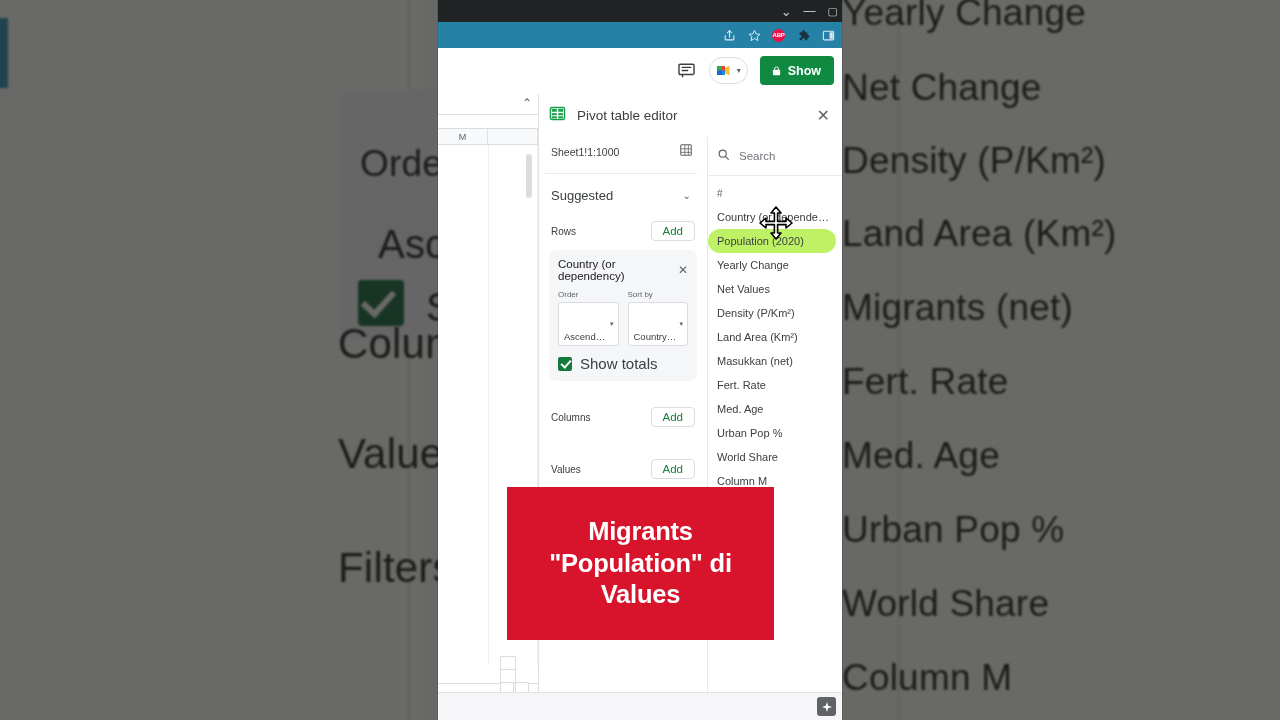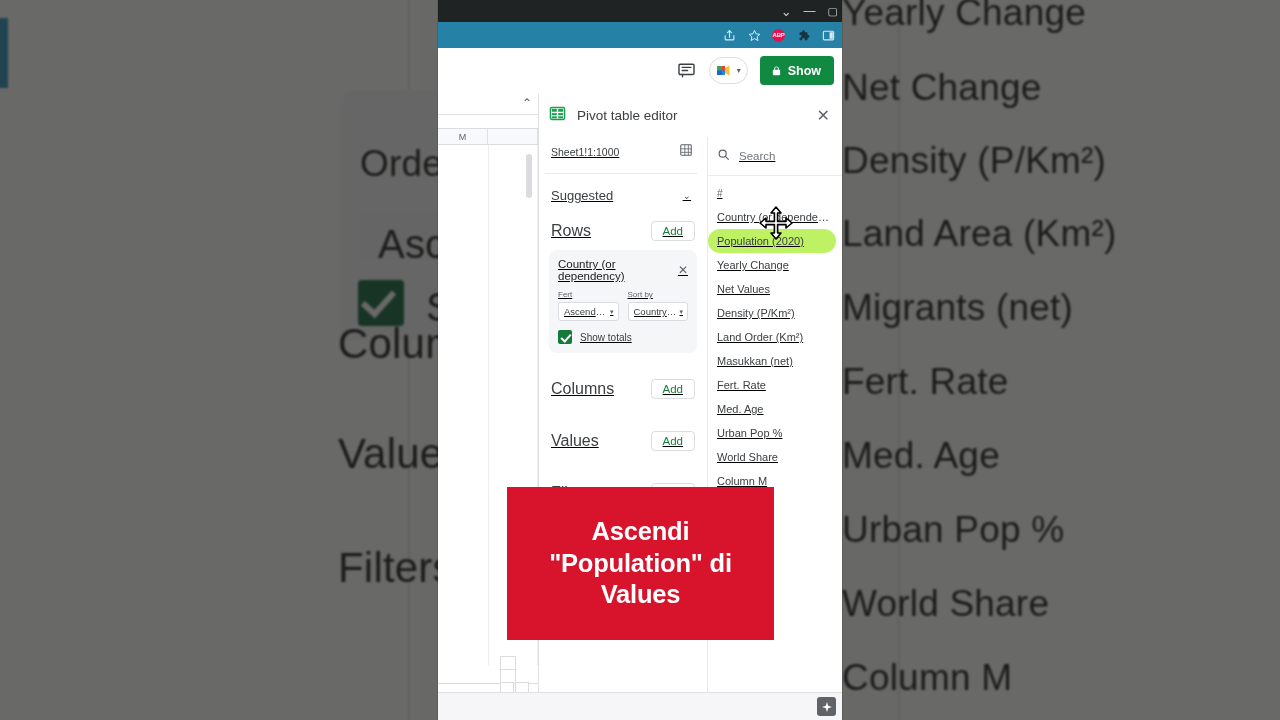--- a/index.html
+++ b/index.html
@@ -178,21 +178,21 @@
     display:flex; flex-direction:column;
   }
   .pivot-header {
     display:flex; align-items:center; gap: 11px;
     height: 43px; padding: 0 12px 0 10px;
     flex: 0 0 auto;
   }
   .pivot-title { font-size: 13.5px; color: #3c4043; flex:1; }
   .pivot-close { font-size: 16px; color:#5f6368; cursor:pointer; line-height:1; }
 
-  .pivot-cols { flex:1; display:flex; min-height:0;text-decoration:underline; }
+  .pivot-cols { flex:1; display:flex; min-height:0; }
 
   
   .cfg {
     width: 168px; flex: 0 0 168px;
     padding: 0 10px 0 6px;
     overflow:hidden;
   }
   .range-row {
     display:flex; align-items:center; justify-content:space-between;
     padding: 6px 4px 12px 6px;
@@ -203,21 +203,21 @@
     display:flex; align-items:center; justify-content:space-between;
     padding: 14px 6px 8px 6px;
   }
   .suggested-label { font-size: 13px; color:#3c4043; }
   .sug-caret { font-size: 10px; color:#5f6368; }
 
   .sec-row {
     display:flex; align-items:center; justify-content:space-between;
     padding: 10px 2px 6px 6px;
   }
-  .sec-label { font-size: 16px; color:#3c4043;text-align:center; }
+  .sec-label { font-size: 10px; color:#3c4043;text-align:center; }
   .add-btn {
     border:1px solid #dadce0; background:#fff;
     color:#15803b; font-size: 11.5px;
     border-radius: 4px; padding: 3px 11px;
     font-family:"Liberation Sans", sans-serif; cursor:pointer;
   }
 
   .field-card {
     background:#f5f6f7; border-radius: 8px;
     padding: 8px 9px 9px 9px; margin: 3px 0 0 4px;
@@ -227,34 +227,34 @@
   .fc-x { font-size: 12px; color:#5f6368; cursor:pointer; line-height:1; }
   .fc-selects { display:flex; gap: 9px; margin-top: 8px; }
   .fc-group { flex:1; min-width:0; }
   .fc-sublabel { font-size: 8px; color:#5f6368; margin-bottom: 3px; }
   .fc-select {
     display:flex; align-items:center; justify-content:space-between;
     background:#fff; border:1px solid #dadce0; border-radius: 3px;
     padding: 3px 4px 3px 5px; font-size: 9.5px; color:#3c4043;
     cursor:pointer;
   }
-  .fc-select span:first-child { overflow:hidden; text-overflow:ellipsis; white-space:nowrap; }
+  .fc-select span:first-child { overflow:hidden; text-overflow:ellipsis; white-space:nowrap;margin-top:25px; }
   .fc-caret { font-size: 7px; color:#5f6368; margin-left:3px; }
   .fc-check-row { display:flex; align-items:center; gap:8px; margin-top: 9px; }
   .chk {
     width: 14px; height: 14px; border-radius:2px; background:#137a3a;
     position:relative; flex:0 0 14px; cursor:pointer;
   }
   .chk:after {
     content:""; position:absolute; left:4.5px; top:1.5px;
     width: 4px; height: 8px;
     border: solid #fff; border-width: 0 2px 2px 0;
     transform: rotate(42deg);
   }
-  .chk-label { font-size: 10px; color:#3c4043; }
+  .chk-label { font-size: 15px; color:#3c4043; }
 
   
   .fieldlist {
     flex:1; border-left: 1px solid #e8eaed;
     display:flex; flex-direction:column; min-width:0;
     position:relative;
   }
   .search-row {
     display:flex; align-items:center; gap: 9px;
     padding: 10px 10px 10px 9px;
@@ -475,21 +475,21 @@
               <button class="add-btn">Add</button>
             </div>
 
             <div class="field-card">
               <div class="fc-top">
                 <span class="fc-name">Country (or dependency)</span>
                 <span class="fc-x">✕</span>
               </div>
               <div class="fc-selects">
                 <div class="fc-group">
-                  <div class="fc-sublabel">Fert</div>
+                  <div class="fc-sublabel">Order</div>
                   <div class="fc-select">
                     <span>Ascendi…</span>
                     <span class="fc-caret">▾</span>
                   </div>
                 </div>
                 <div class="fc-group">
                   <div class="fc-sublabel">Sort by</div>
                   <div class="fc-select">
                     <span>Country (…</span>
                     <span class="fc-caret">▾</span>
@@ -528,21 +528,21 @@
               </span>
               <span class="search-ph">Search</span>
             </div>
             <div class="fl-items">
               <div class="fl-item hash">#</div>
               <div class="fl-item">Country (or dependency)</div>
               <div class="fl-item hl">Population (2020)</div>
               <div class="fl-item">Yearly Change</div>
               <div class="fl-item">Net Values</div>
               <div class="fl-item">Density (P/Km²)</div>
-              <div class="fl-item">Land Order (Km²)</div>
+              <div class="fl-item">Land Area (Km²)</div>
               <div class="fl-item">Masukkan (net)</div>
               <div class="fl-item">Fert. Rate</div>
               <div class="fl-item">Med. Age</div>
               <div class="fl-item">Urban Pop %</div>
               <div class="fl-item">World Share</div>
               <div class="fl-item">Column M</div>
               <div class="fl-item">Column N</div>
               <div class="fl-item" style="opacity:0;"></div>
               <div class="fl-item" style="opacity:0;"></div>
               <div class="fl-item" style="opacity:0;"></div>
@@ -569,19 +569,19 @@
     <div class="move-cursor" style="left:320px; top:205px;">
       <svg width="36" height="36" viewBox="0 0 36 36">
         <path d="M18 2 L23 8 H19.6 V16.4 H28 V13 L34 18 L28 23 V19.6 H19.6 V28 H23 L18 34 L13 28 H16.4 V19.6 H8 V23 L2 18 L8 13 V16.4 H16.4 V8 H13 Z" fill="#ffffff" stroke="#000000" stroke-width="1.6" stroke-linejoin="round"></path>
       </svg>
     </div>
 
   </div>
 
   <div class="caption">
     <div class="caption-text">
-      <div>Ascendi</div>
+      <div>Migrants</div>
       <div>"Population" di</div>
       <div>Values</div>
     </div>
   </div>
 
 </div>
 
 </body></html>

